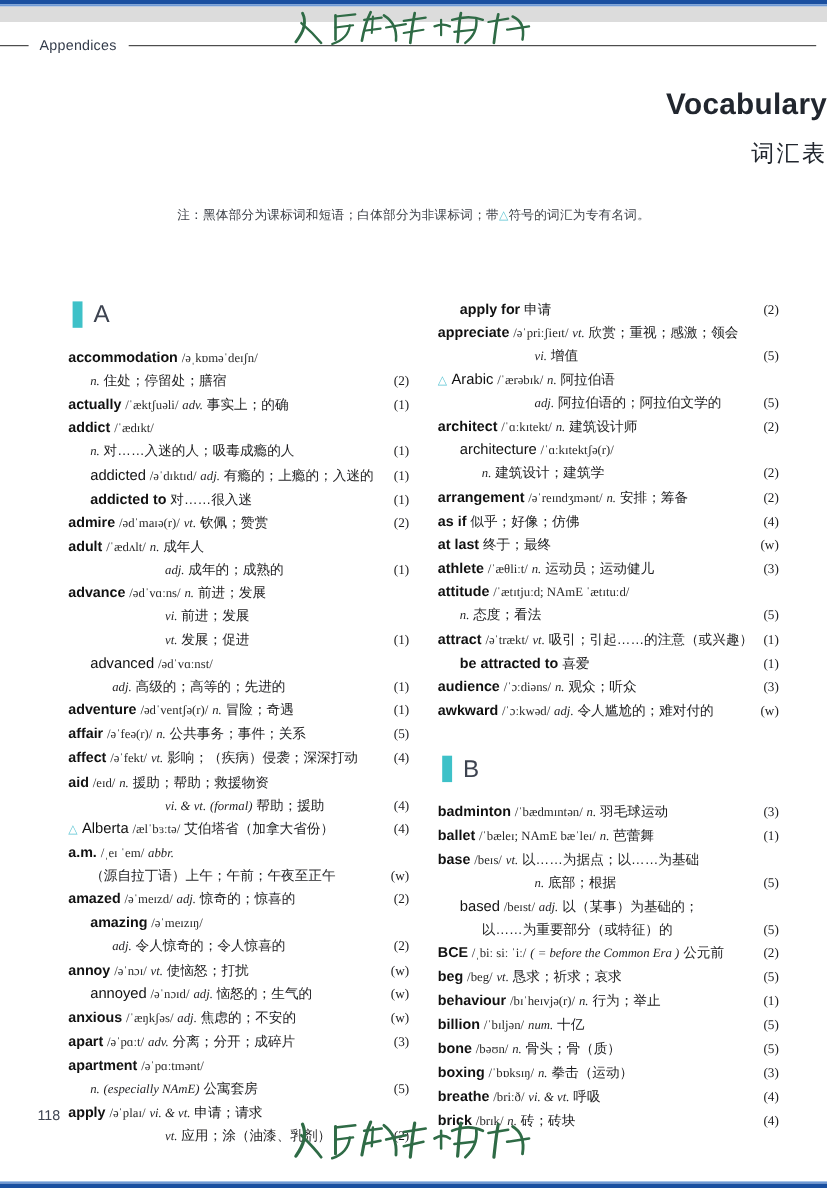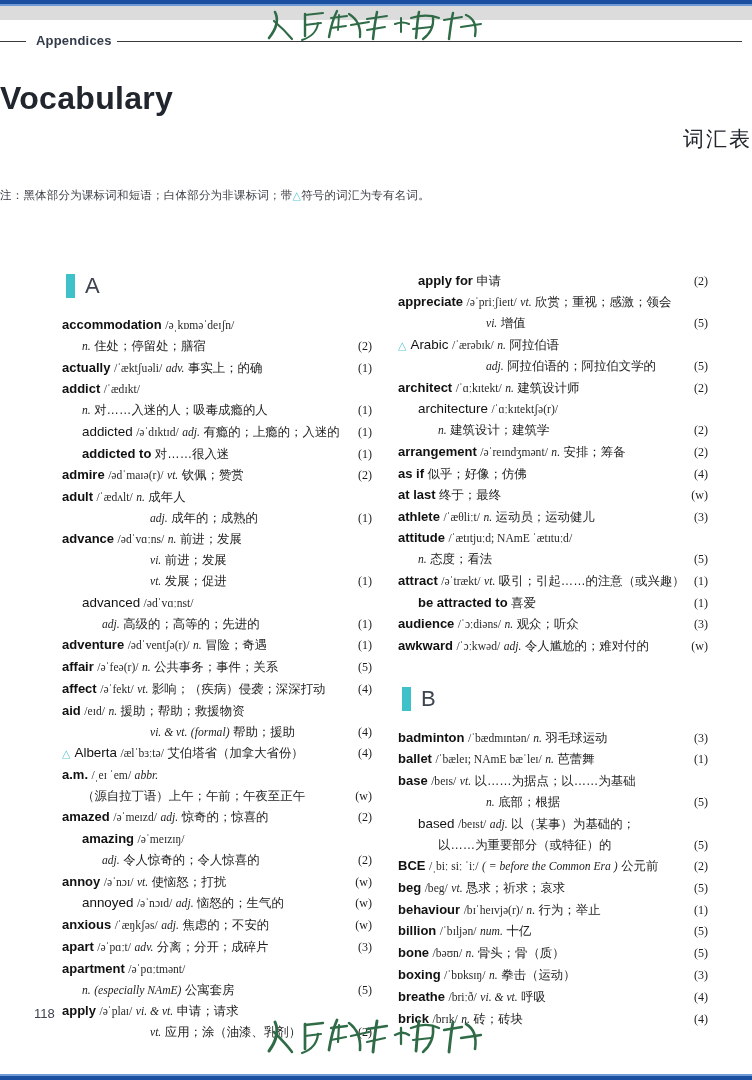--- a/index.html
+++ b/index.html
@@ -44,21 +44,21 @@
   .runhead-line-left {
     position: absolute;
     left: 0; top: 13px;
     width: 26px; height: 1px;
     background: #3a3a3a;
   }
   .runhead-label {
     position: absolute;
     left: 36px; top: 0;
     font-size: 13px;
-    font-weight: bold;
+    font-weight: normal;
     color: #333b4a;
     letter-spacing: .2px;
     line-height: 26px;
   }
   .runhead-line-right {
     position: absolute;
     left: 117px; right: 10px; top: 13px;
     height: 1px;
     background: #3a3a3a;
   }
@@ -79,38 +79,38 @@
     transform: translateX(-50%);
     width: 230px;
     height: 44px;
   }
   .logo-top svg, .logo-bottom svg { display:block; width:100%; height:100%; }
 
   
   .title-en {
     position: absolute;
     top: 80px; left: 0; right: 0;
-    text-align: left;
-    font-size: 32px;
+    text-align: right;
+    font-size: 27px;
     font-weight: bold;
     color: #21262e;
     letter-spacing: .3px;
   }
   .title-cn {
     position: absolute;
     top: 125px; left: 0; right: 0;
     text-align: right;
     font-size: 21px;
     color: #21262e;
     letter-spacing: 2px;
   }
   .note {
     position: absolute;
     top: 188px; left: 0; right: 0;
-    text-align: left;
+    text-align: center;
     font-size: 11.5px;
     color: #3b3f46;
     letter-spacing: .2px;
   }
   .note .tri { color: #5fc6d4; font-size: 11px; }
 
   
   .columns {
     position: absolute;
     top: 270px;

